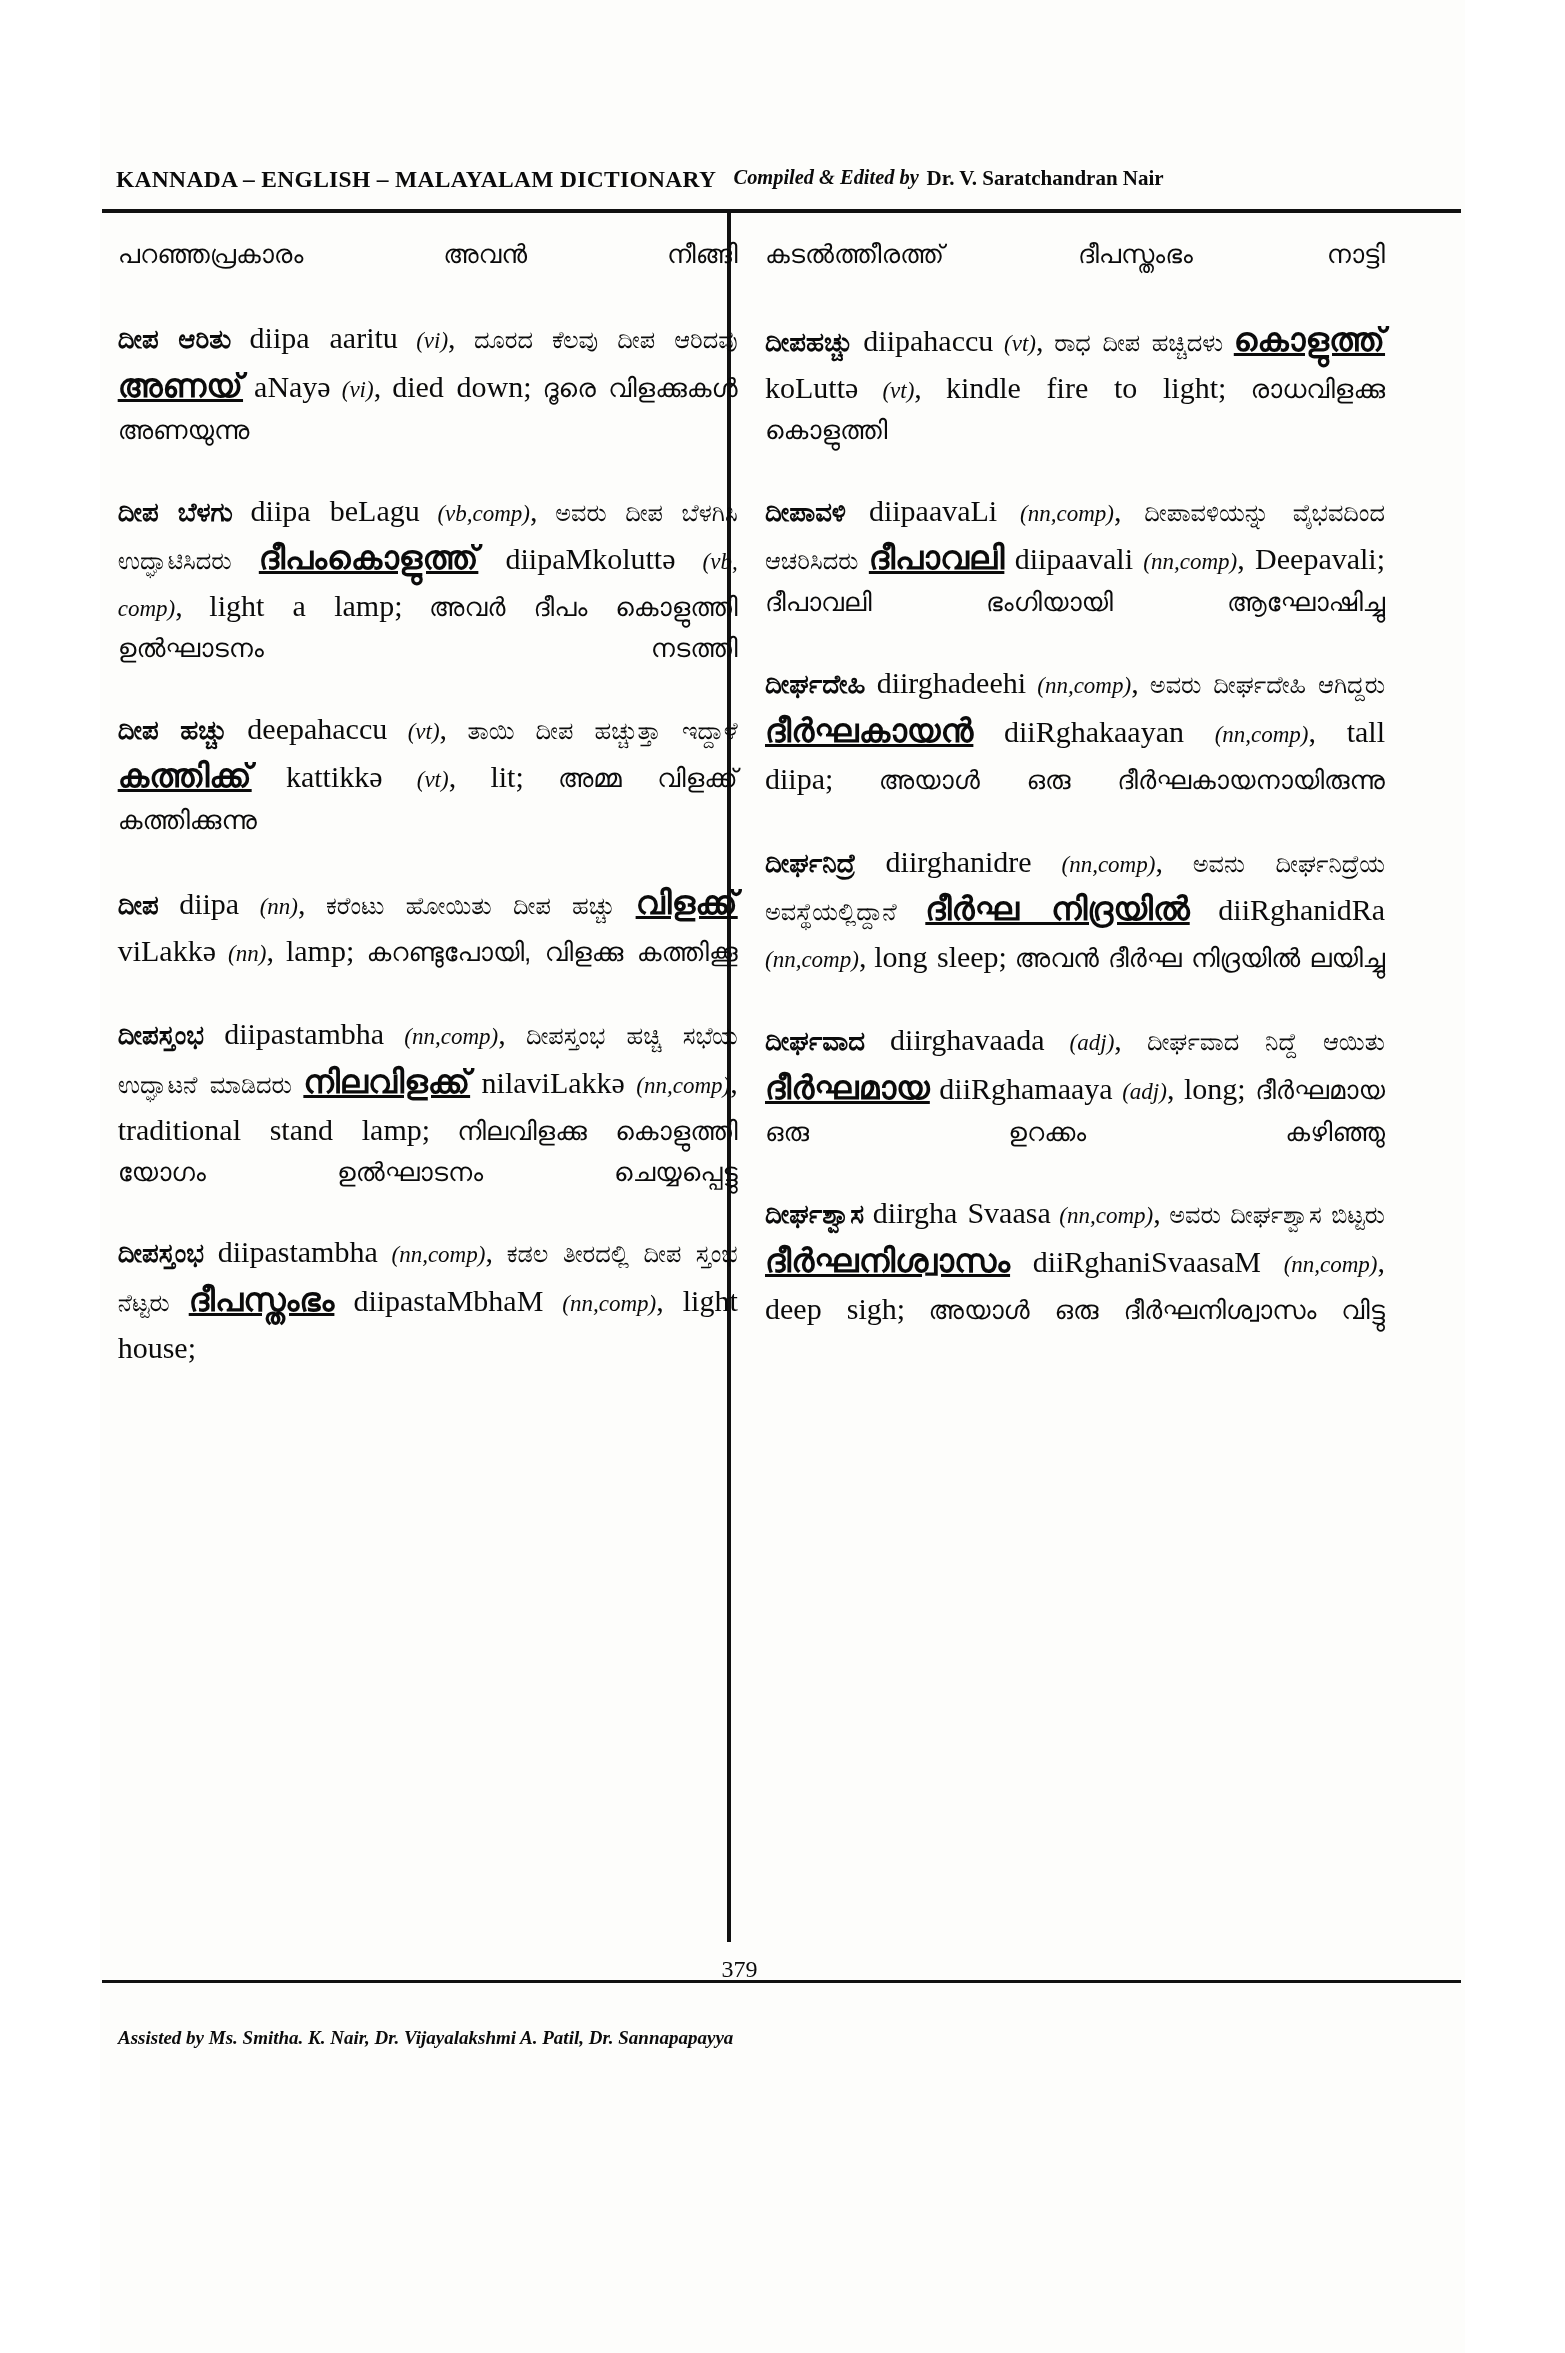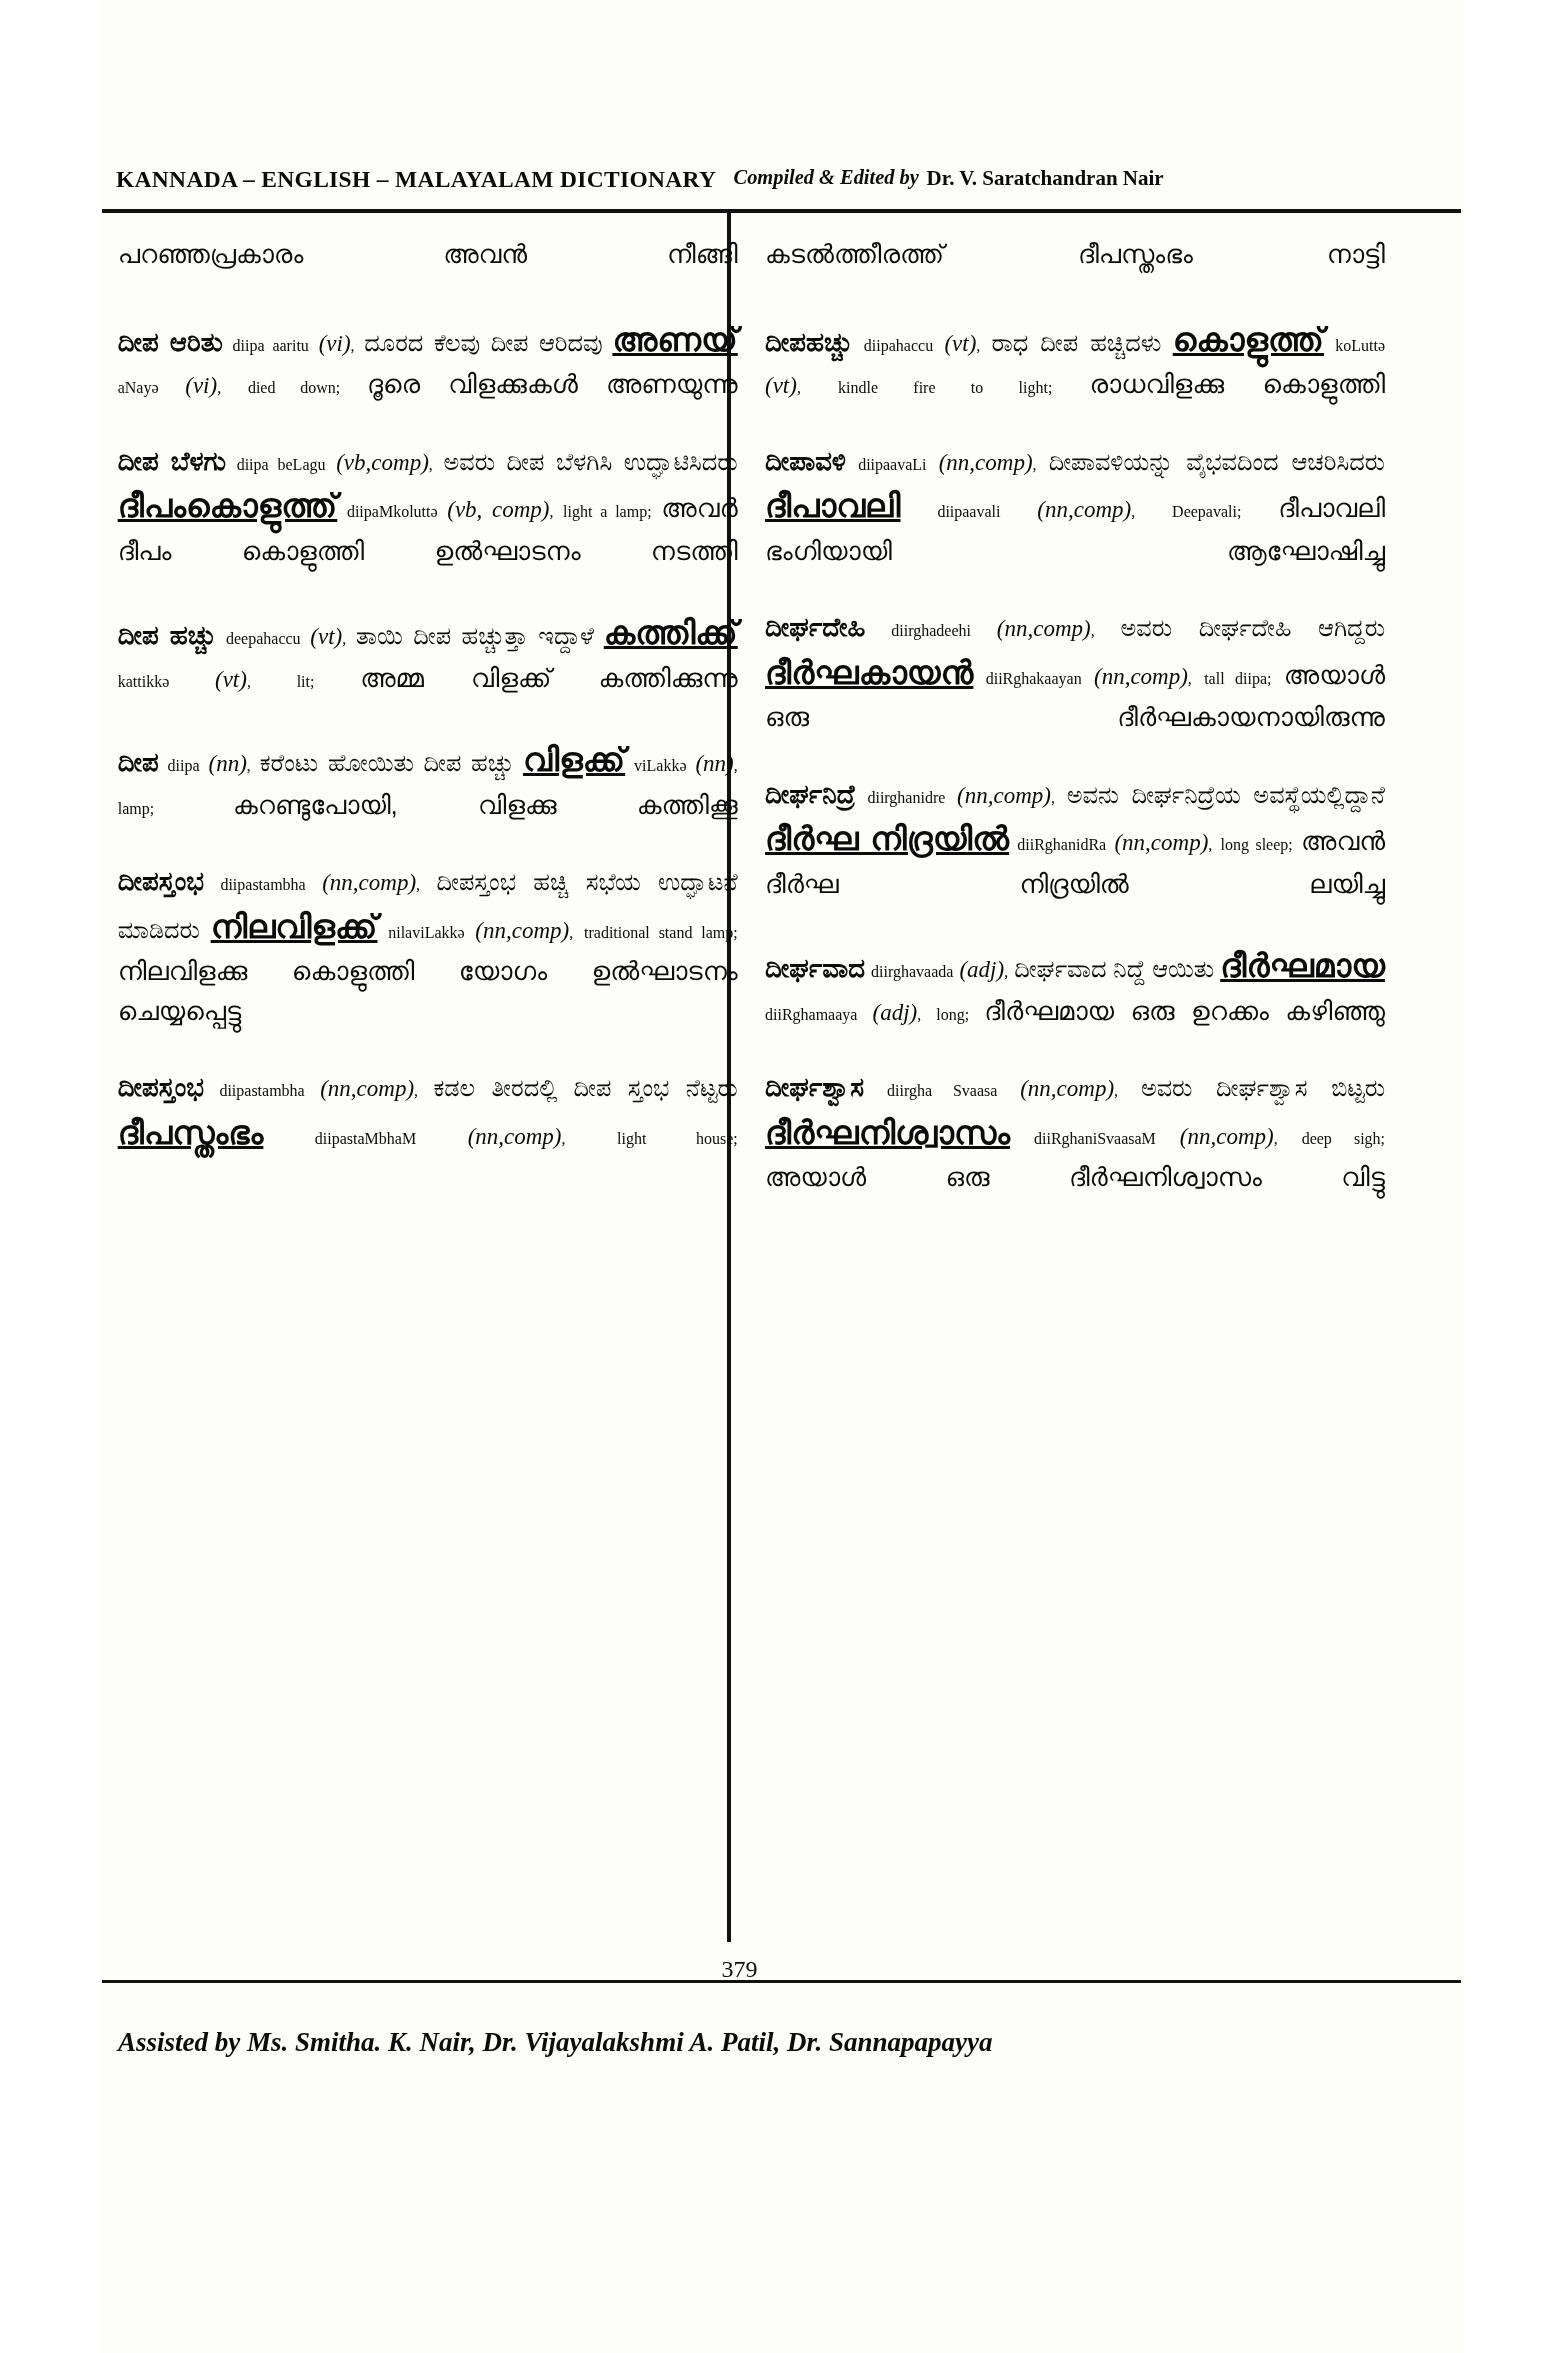--- a/index.html
+++ b/index.html
@@ -121,21 +121,21 @@
     font-weight: bold;
     font-size: 33px;
     text-decoration: underline;
   }
   .ml {            
     font-family: "Liberation Sans", "DejaVu Sans", sans-serif;
     font-size: 26px;
   }
   .rom {           
     font-family: "Liberation Serif", "DejaVu Serif", serif;
-    font-size: 16px;
+    font-size: 30px;
   }
   .pos {           
     font-family: "Liberation Serif", "DejaVu Serif", serif;
     font-style: italic;
     font-size: 23px;
   }
 
   
   .foot-rule {
     position: absolute;
@@ -145,21 +145,21 @@
     height: 3.1px;
     background: #111;
   }
   .assisted {
     position: absolute;
     left: 118px;
     top: 2027px;
     width: 1343px;
     font-style: italic;
     font-weight: bold;
-    font-size: 27px;
+    font-size: 19px;
     white-space: nowrap;
   }
   .folio {
     position: absolute;
     left: 0;
     top: 1956px;
     width: 1479px;
     text-align: center;
     font-size: 24px;
   }

